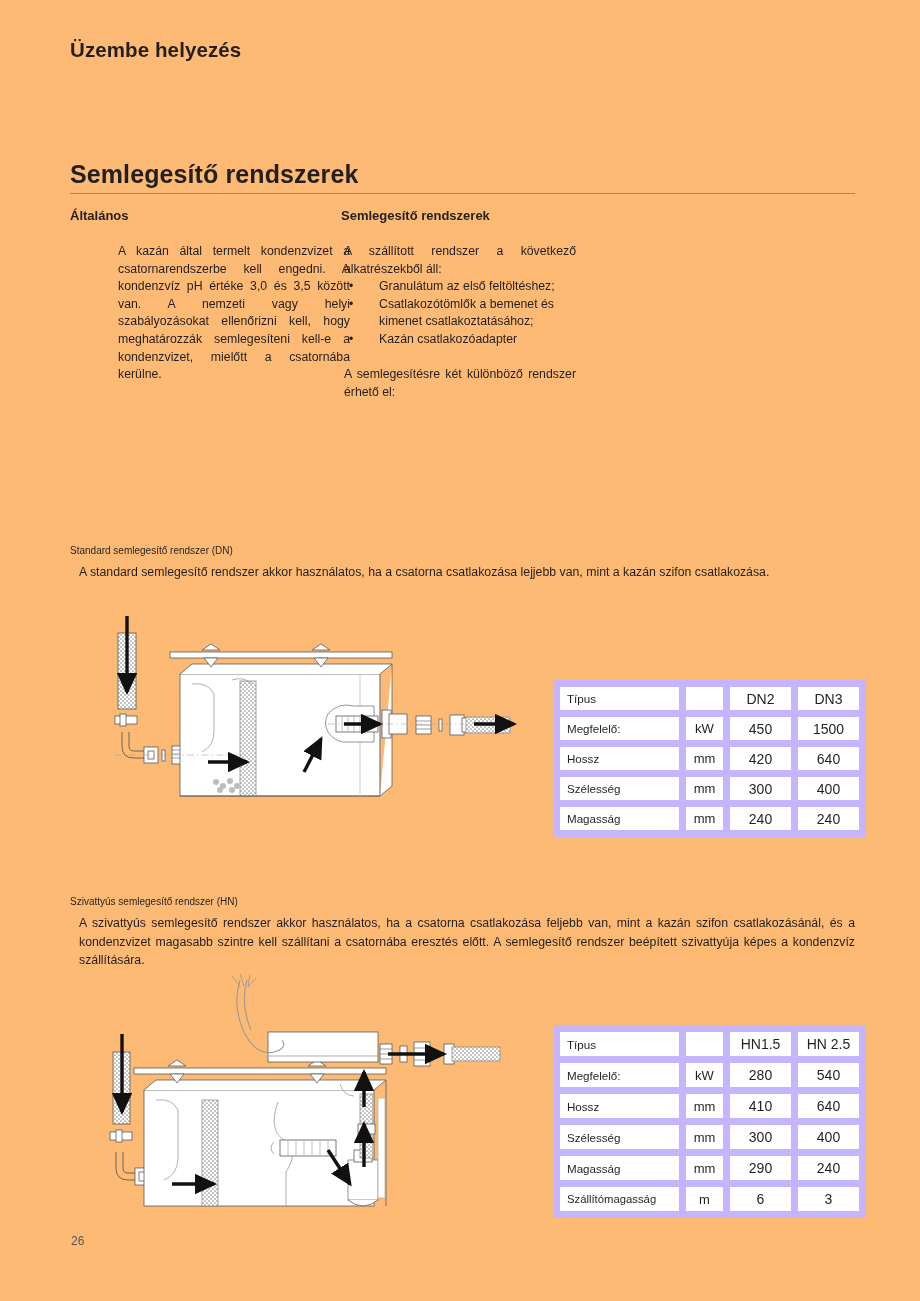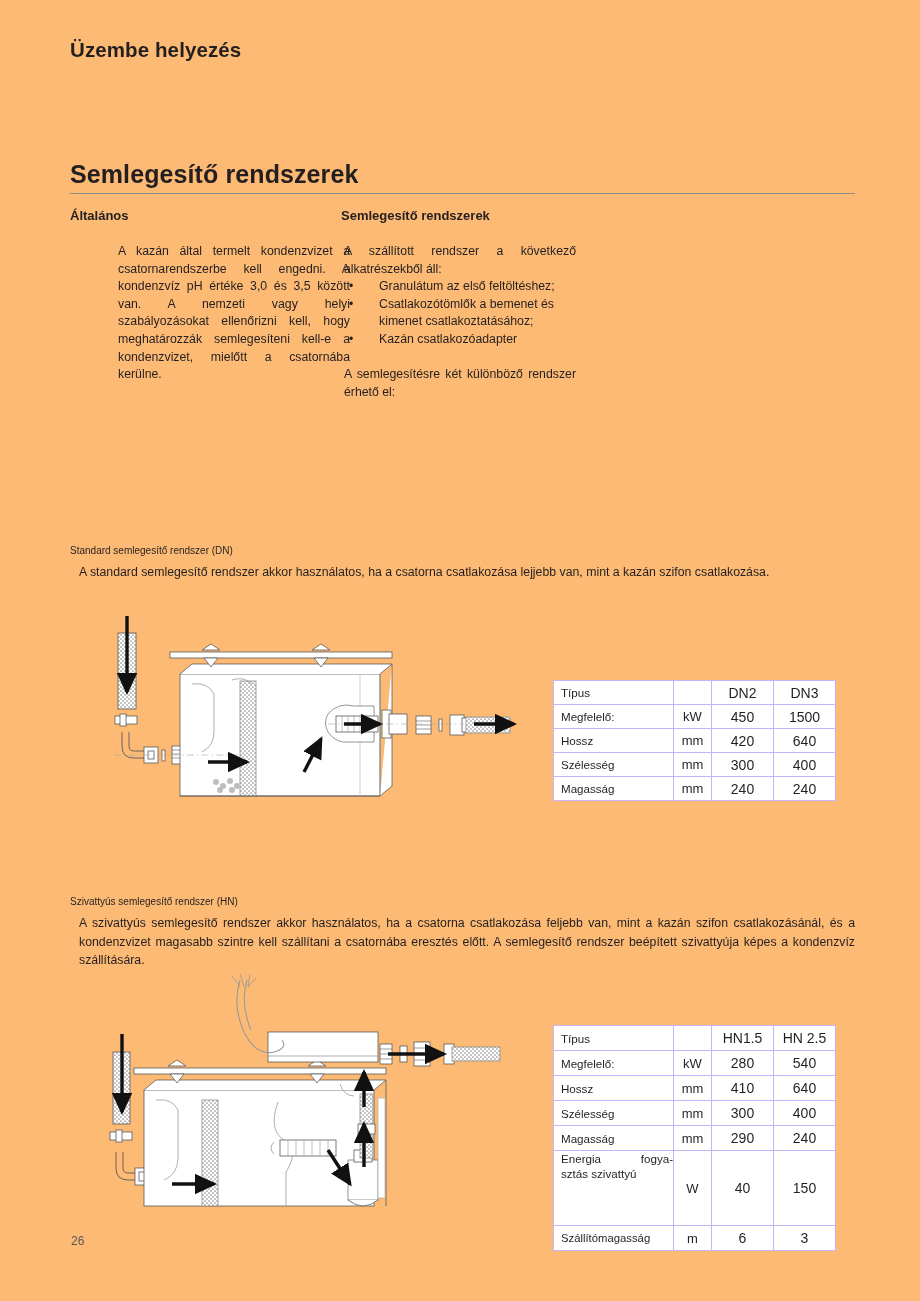--- a/index.html
+++ b/index.html
@@ -110,21 +110,21 @@
   .sec2-head { top: 896px; }
   .sec2-body { top: 914px; width: 776px; }
 
   
   table.spec {
     position: absolute;
     border-collapse: collapse;
     background: #fff;
   }
   table.spec td {
-    border: 1px solid #c4b5fd;
+    border: 7px solid #c4b5fd;
     font-size: 12.2px;
     color: #231f20;
     padding: 0;
     height: 23px;
     vertical-align: middle;
   }
   table.spec td.label {
     width: 112px;
     padding-left: 7px;
     text-align: left;
@@ -442,29 +442,20 @@
         <td class="val">300</td>
         <td class="val">400</td>
       </tr>
       <tr>
         <td class="label">Magasság</td>
         <td class="unit">mm</td>
         <td class="val">290</td>
         <td class="val">240</td>
       </tr>
       <tr>
-        <td class="label label-just" style="height:74px;vertical-align:top;">
-          <span class="jline spread">Energia fogya-</span>
-          <span class="jline">sztás szivattyú</span>
-        </td>
-        <td class="unit">W</td>
-        <td class="val">40</td>
-        <td class="val">150</td>
-      </tr>
-      <tr>
         <td class="label" style="font-size:11.3px;">Szállítómagasság</td>
         <td class="unit">m</td>
         <td class="val">6</td>
         <td class="val">3</td>
       </tr>
     </tbody>
   </table>
 
   <div class="page-number">26</div>
 

